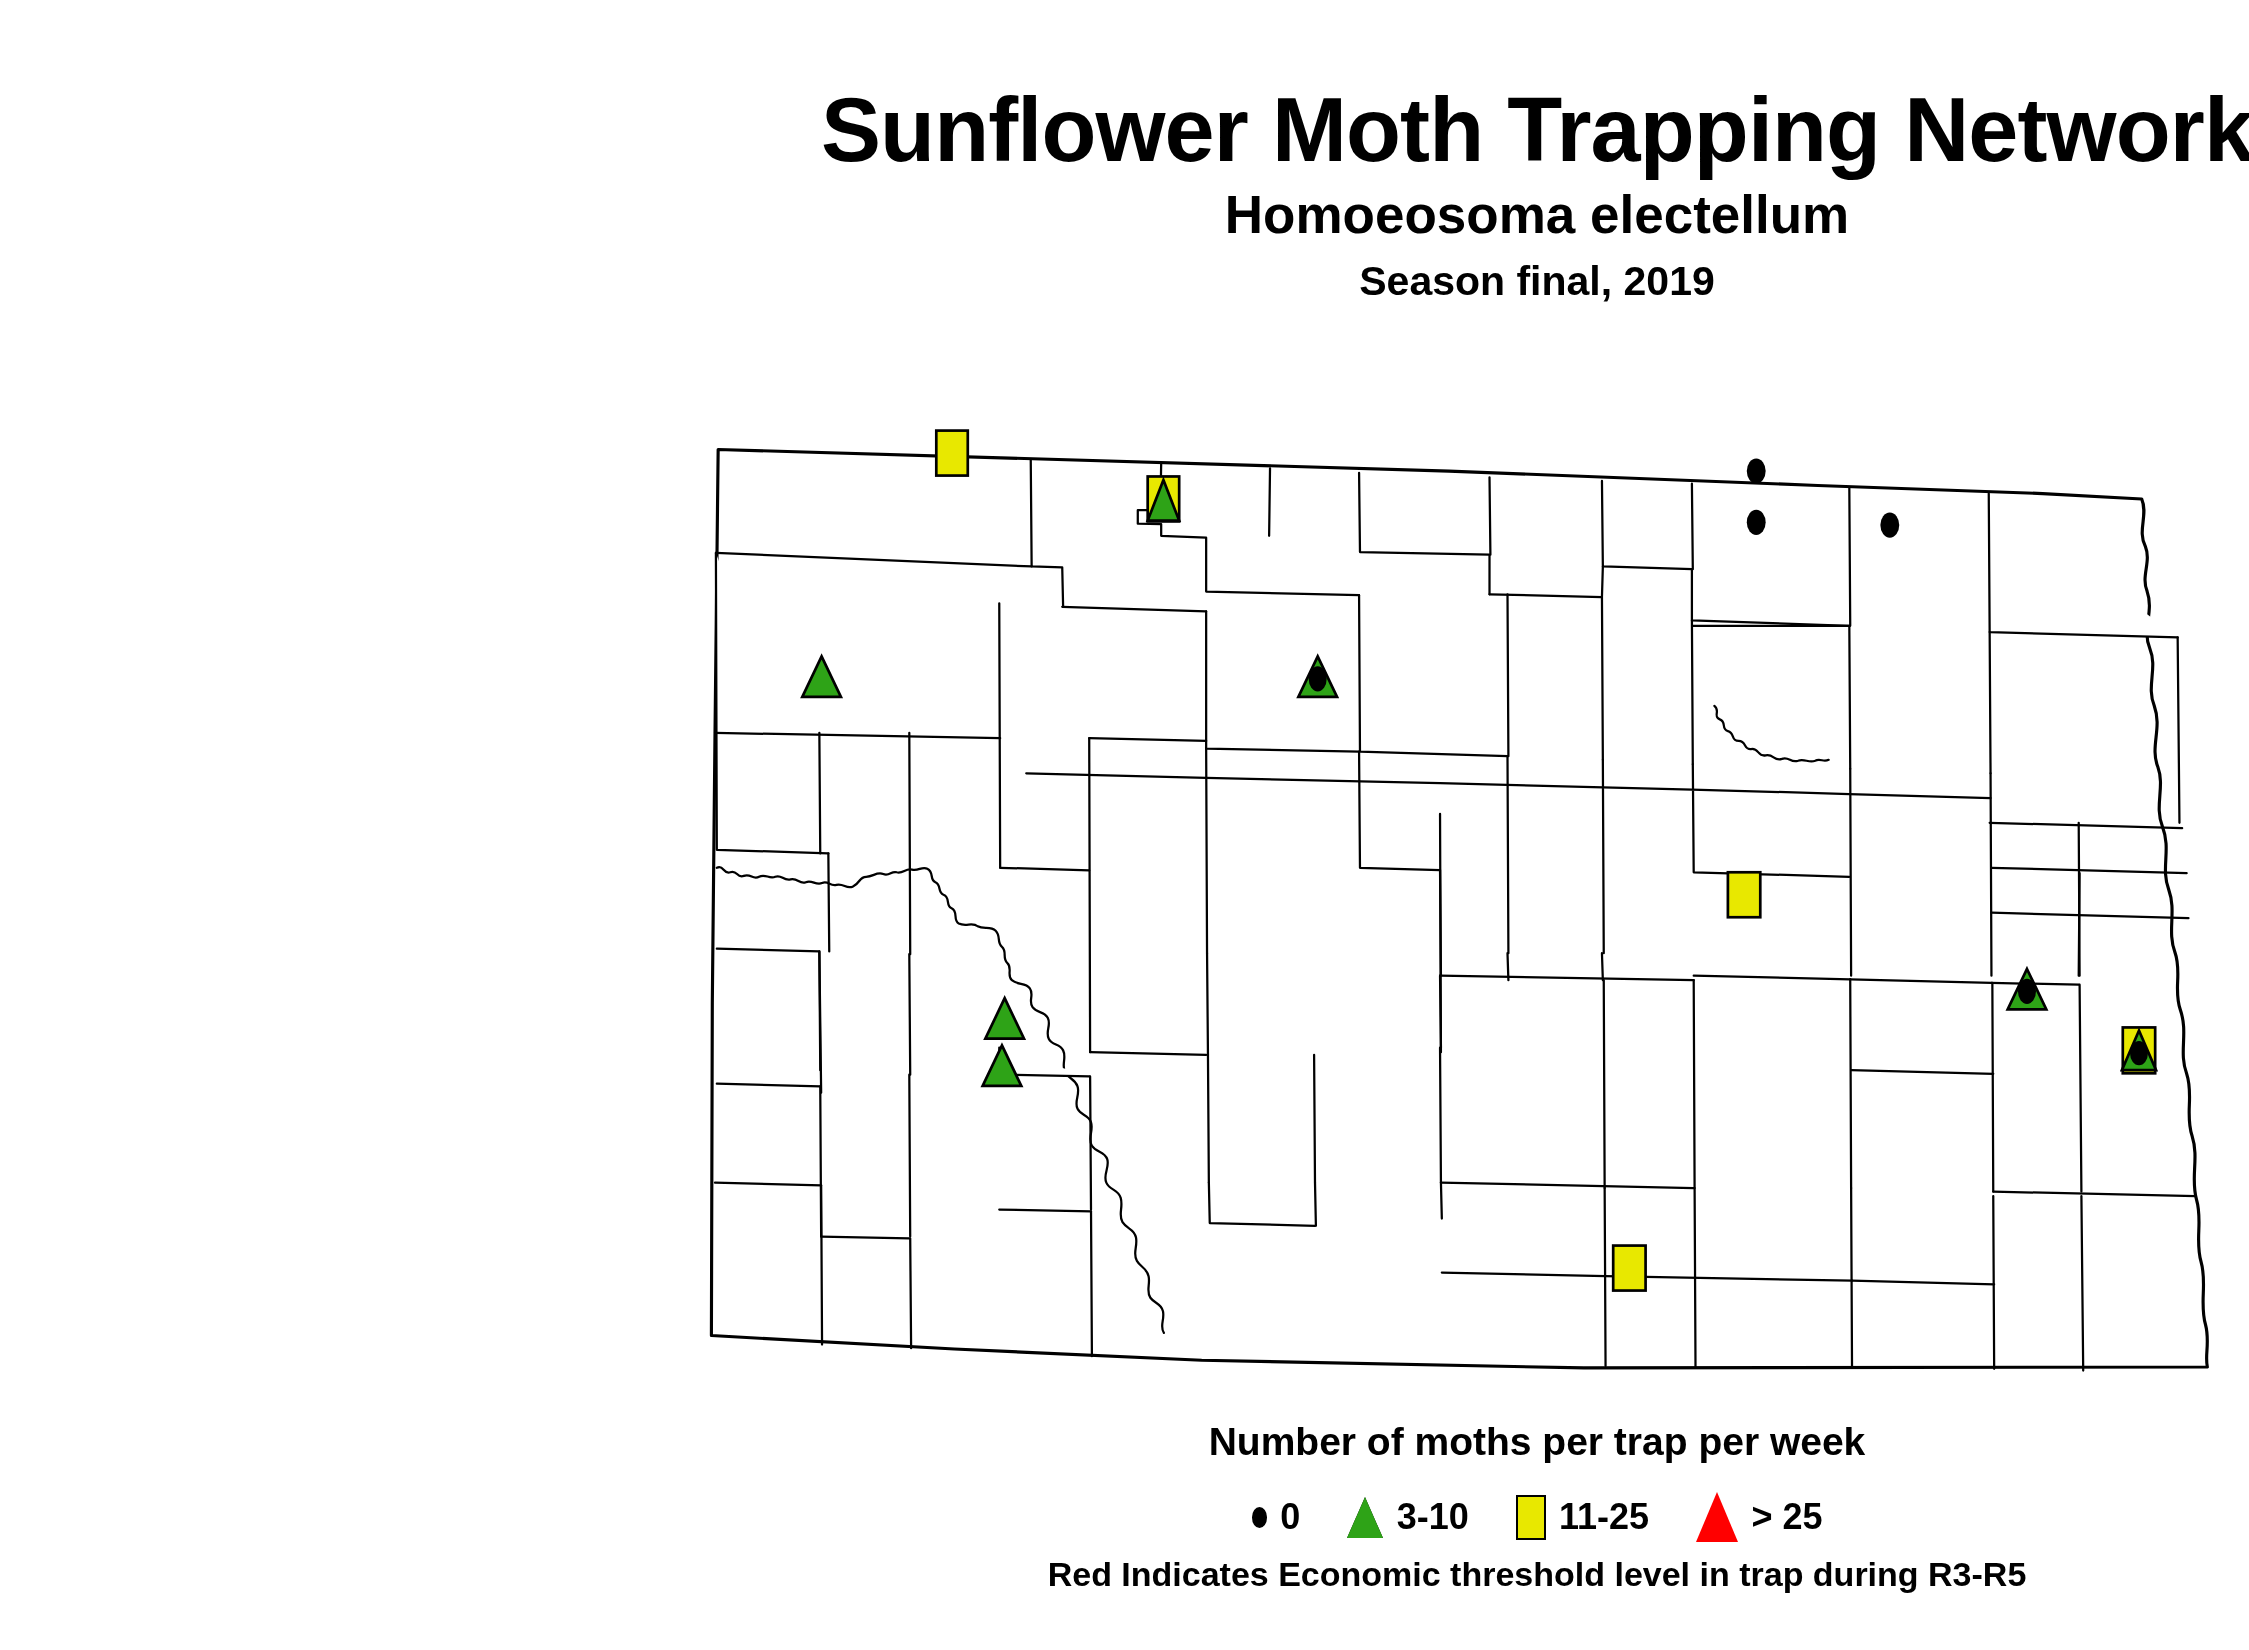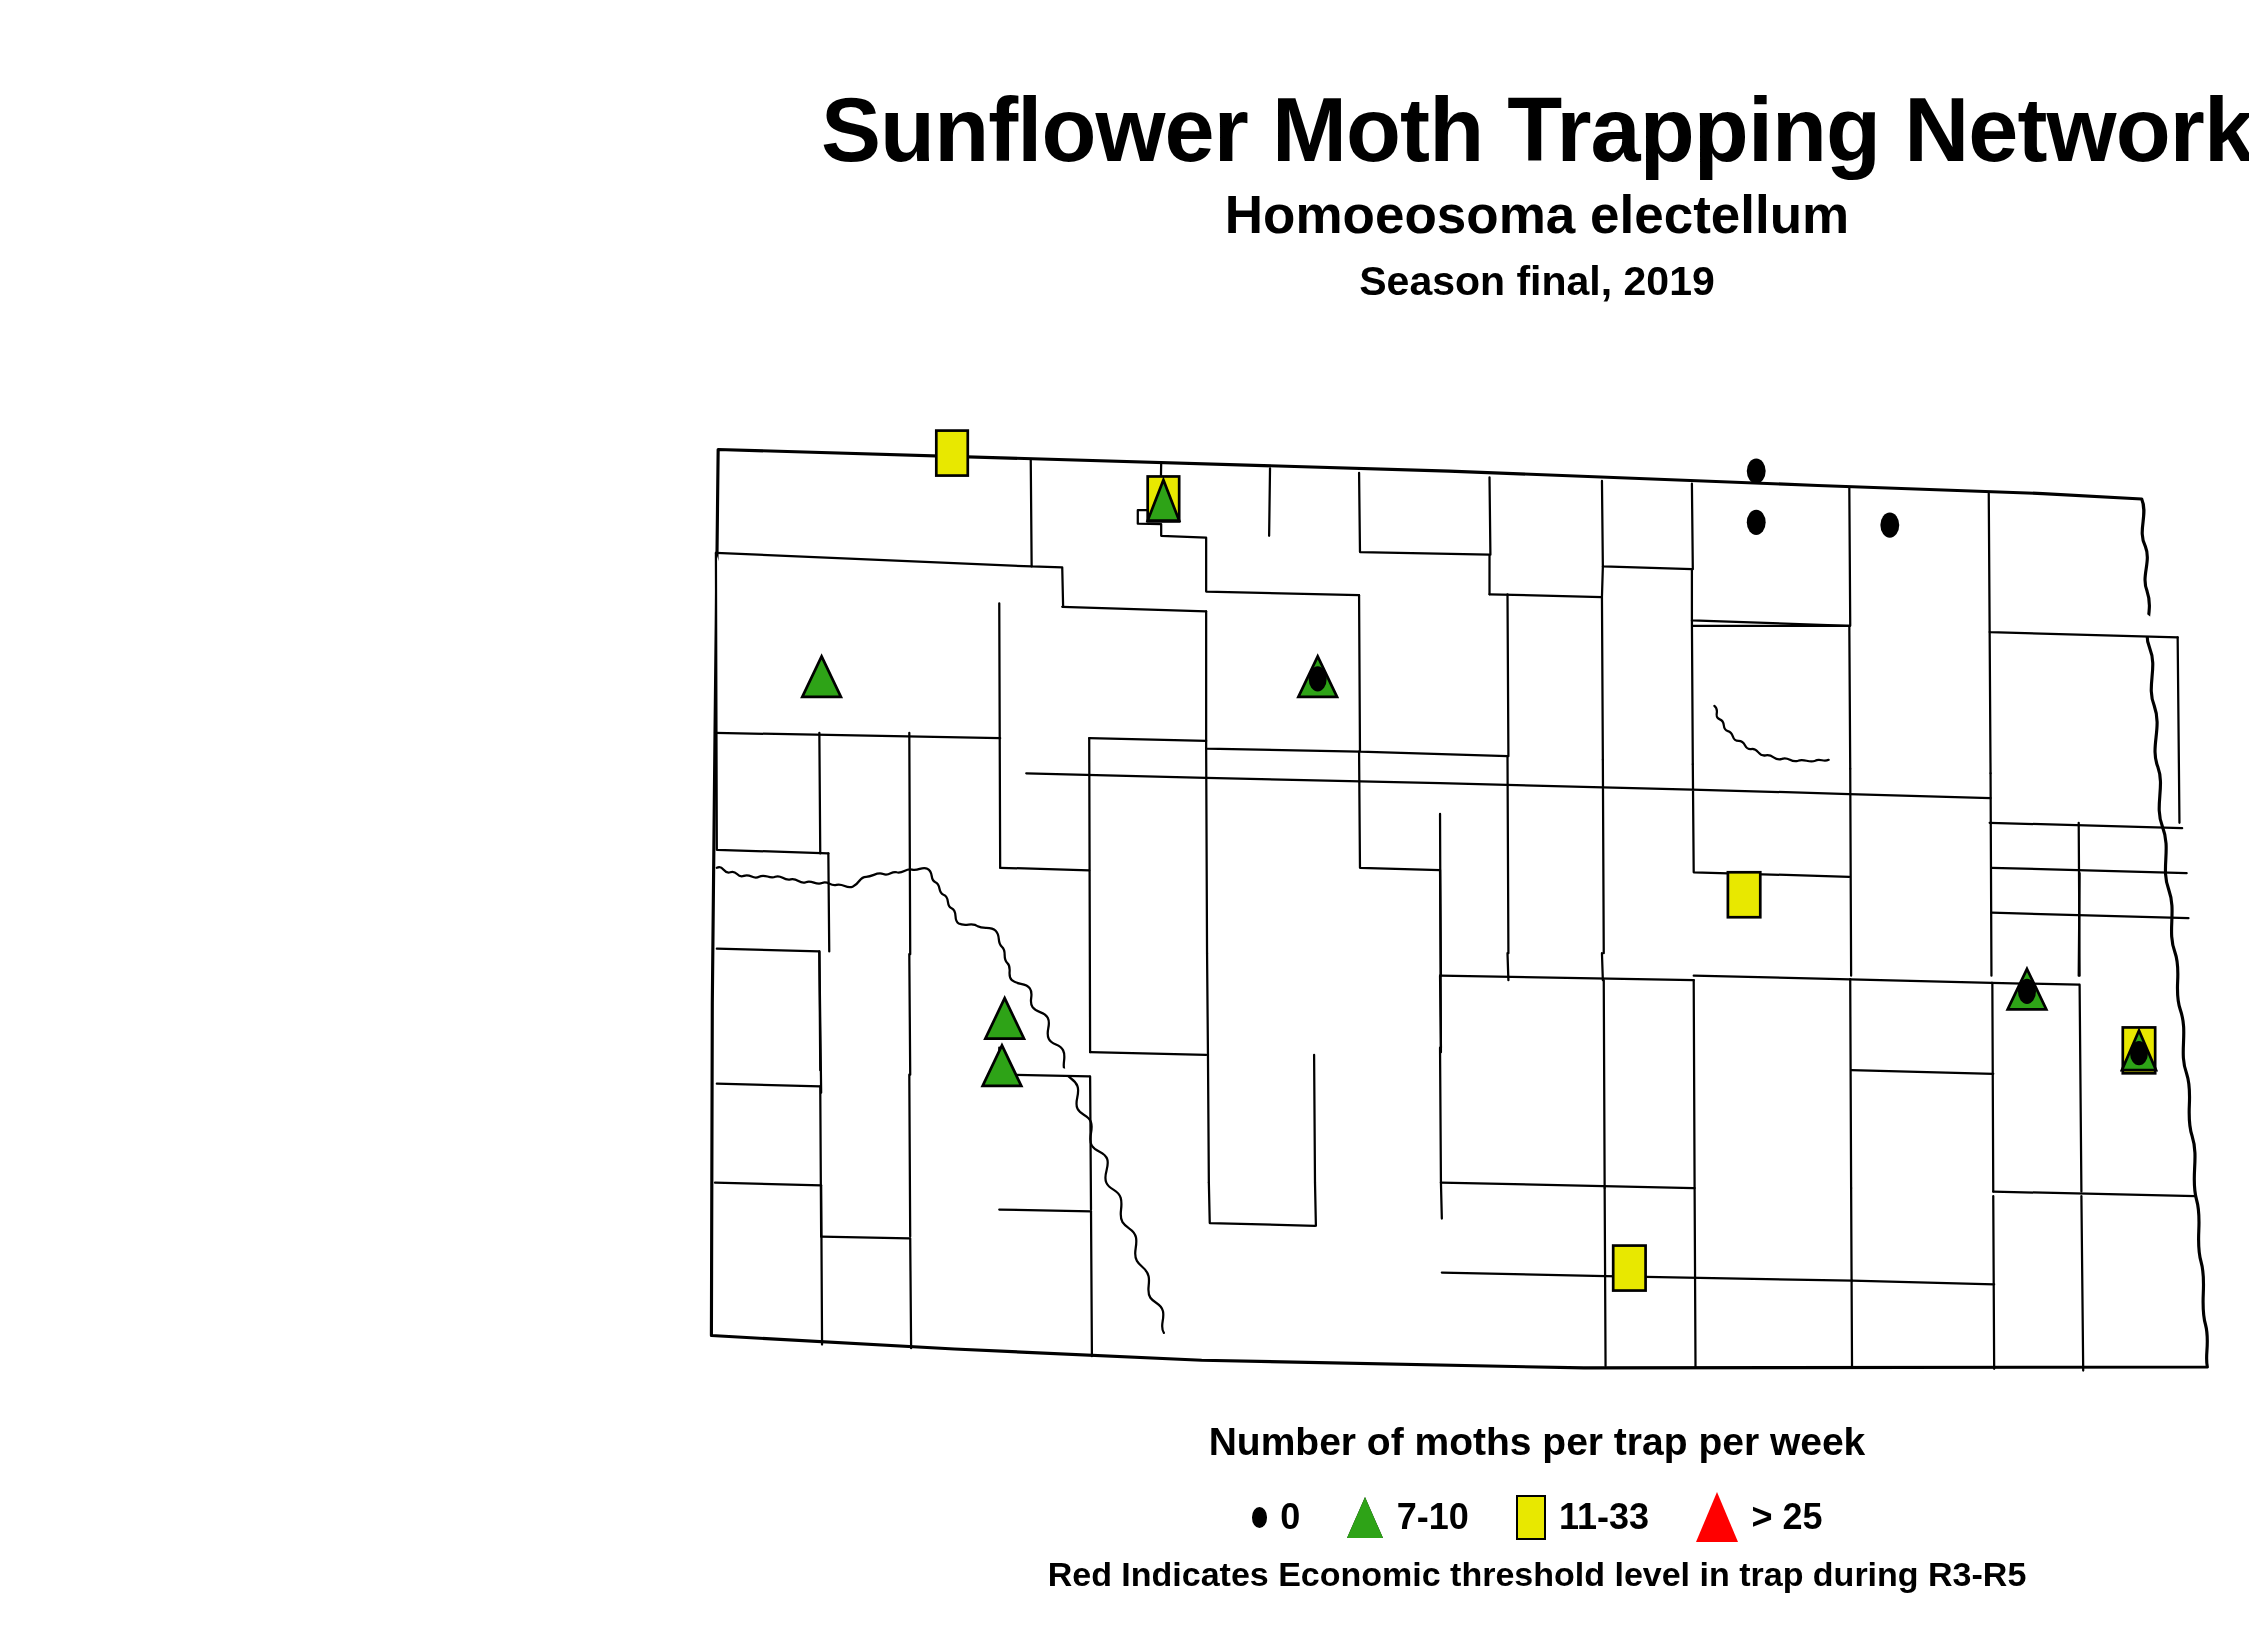--- a/index.html
+++ b/index.html
@@ -287,26 +287,26 @@
     <p class="legend-heading">Number of moths per trap per week</p>
     <div class="legend-row">
 
       <div class="legend-item">
         <span class="sym-dot"></span>
         <span class="legend-label">0</span>
       </div>
 
       <div class="legend-item">
         <span class="sym-tri-green"></span>
-        <span class="legend-label">7-10</span>
+        <span class="legend-label">3-10</span>
       </div>
 
       <div class="legend-item">
         <span class="sym-sq-yellow"></span>
-        <span class="legend-label">11-33</span>
+        <span class="legend-label">11-25</span>
       </div>
 
       <div class="legend-item">
         <span class="sym-tri-red"></span>
         <span class="legend-label">&gt; 25</span>
       </div>
 
     </div>
   </div>
 

